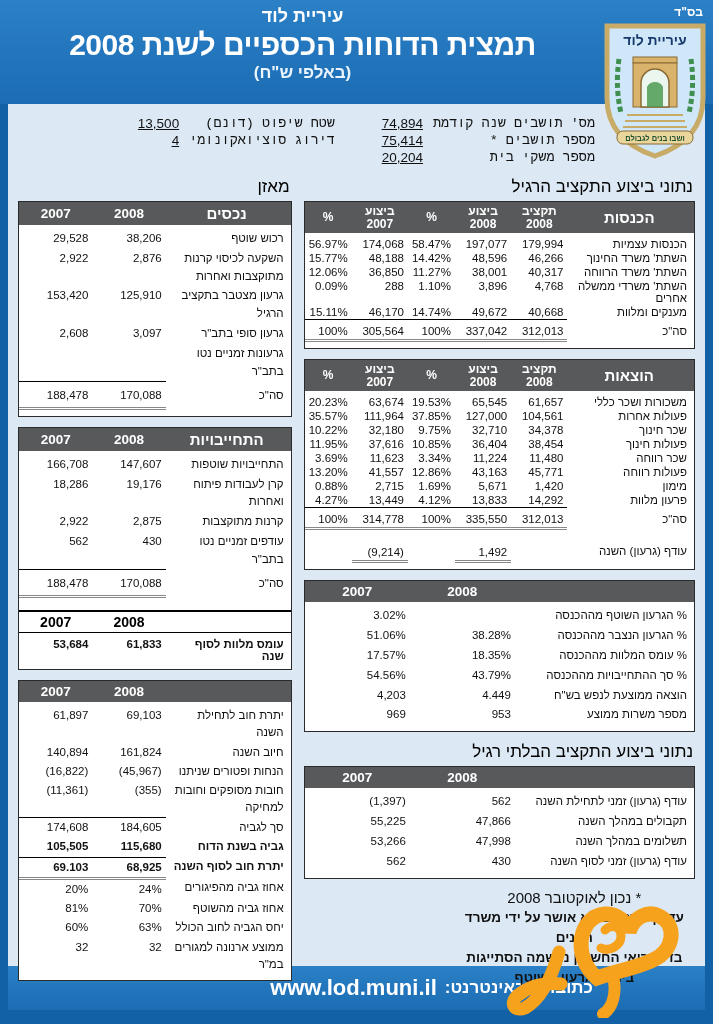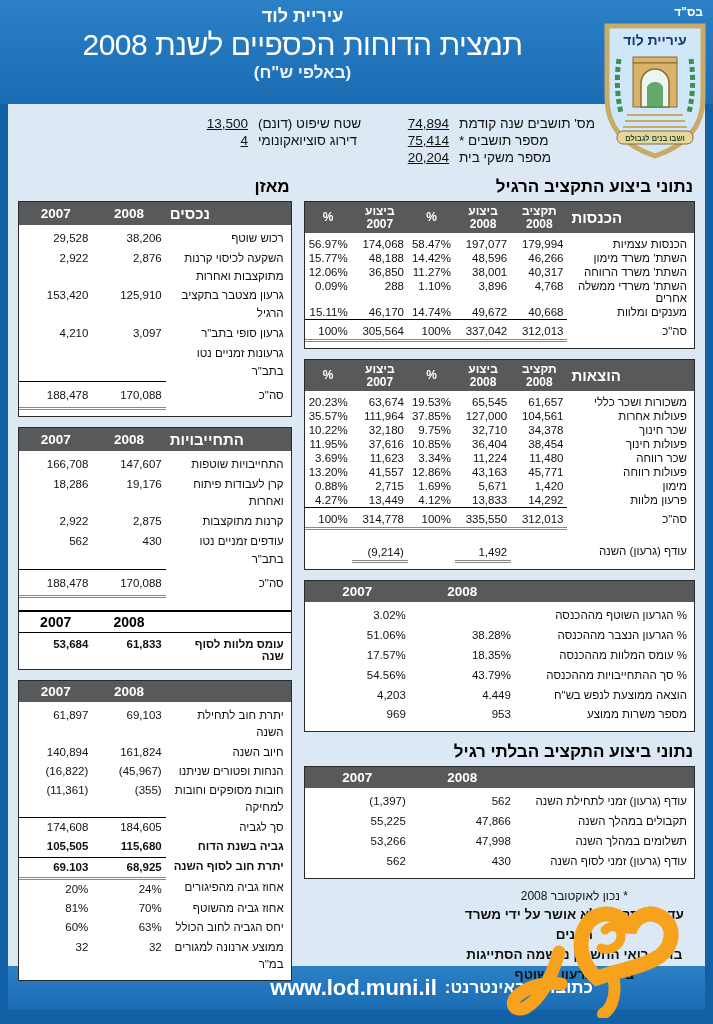--- a/index.html
+++ b/index.html
@@ -6,40 +6,40 @@
   .page{
     width:713px;height:1024px;margin:0 auto;position:relative;overflow:hidden;
     background:#1261a6;box-sizing:border-box;
     font-family:"Liberation Sans","DejaVu Sans",sans-serif;color:#111;
   }
   
   .header{height:104px;background:linear-gradient(#2b80c6,#1b6cb3);color:#fff;position:relative;}
   .bsd{position:absolute;top:5px;right:10px;font-size:12px;font-weight:bold;}
   .htitles{text-align:center;padding:6px 118px 0 10px;}
   .org-title{font-size:18px;font-weight:bold;line-height:1.2;}
-  .main-title{font-size:30px;font-weight:normal;line-height:1.15;letter-spacing:-.5px;}
+  .main-title{font-size:30px;font-weight:bold;line-height:1.15;letter-spacing:-.5px;}
   .sub-title{font-size:17px;font-weight:bold;color:#eaf4fd;line-height:1.3;}
   
   .emblem{position:absolute;top:23px;right:6px;width:104px;height:138px;z-index:5;}
   
   .content{margin:0 8px;background:#dce9f4;height:862px;box-sizing:border-box;padding:6px 10px 0;position:relative;}
   
   .stats{display:flex;gap:26px;padding:6px 100px 10px 0;font-size:13.5px;}
   .stat-grid{display:grid;grid-template-columns:auto 62px;column-gap:10px;row-gap:2px;align-content:start;}
-  .stat-label{text-align:left;white-space:nowrap;}
+  .stat-label{text-align:right;white-space:nowrap;font-family:Liberation Mono, monospace;}
   .stat-value{text-align:right;direction:ltr;white-space:nowrap;text-decoration:underline;}
   
   .main-cols{display:flex;gap:12px;align-items:flex-start;}
   .col-right{flex:1.43;}
   .col-left{flex:1;}
-  .section-title{font-size:17px;font-weight:bold;color:#000;margin:2px 2px 4px;text-align:right;}
+  .section-title{font-size:17px;font-weight:normal;color:#000;margin:2px 2px 4px;text-align:right;}
   .panel{background:#fff;border:1px solid #2b2b2b;padding:0 0 6px;margin-bottom:10px;}
   table{width:100%;border-collapse:collapse;}
   th{background:#58595b;color:#fff;font-weight:bold;vertical-align:middle;padding:3px 4px;white-space:pre-line;}
-  th.t-title{font-size:15px;text-align:left;padding-right:7px;}
+  th.t-title{font-size:15px;text-align:center;padding-right:7px;}
   th.t-col{font-size:12px;text-align:center;line-height:1.05;}
   th.t-col-year{font-size:13.5px;text-align:center;}
   th.t-blank{padding:0;}
   td{font-size:11.5px;padding:1px 4px;vertical-align:top;}
   td.lbl{text-align:right;padding-right:7px;white-space:normal;}
   td.num{text-align:right;direction:ltr;unicode-bidi:isolate;white-space:nowrap;}
   tbody tr:first-child td{padding-top:5px;}
   
   .row-total td{padding-top:5px;font-size:11.5px;}
   .row-total td.num.filled{border-top:1px solid #000;border-bottom:3px double #888;padding-bottom:2px;margin-left:36px;}
@@ -55,21 +55,21 @@
   .w3-lbl{width:46%;} .w3-num{width:27%;}
   
   .t3 td{font-size:11.5px;line-height:1.55;}
   .t3c td{font-size:11.5px;line-height:1.5;margin-left:44px;}
   
   .mini{margin-top:12px;}
   .mini th{background:transparent;color:#000;border-top:2px solid #000;border-bottom:1.5px solid #000;font-size:14px;text-align:center;padding:2px 4px;}
   .mini th.t-blank{border-top:2px solid #000;border-bottom:1.5px solid #000;}
   .mini td{font-weight:bold;padding-top:5px;}
   
-  .footnote{font-size:12px;text-align:center;padding:0 0 2px 150px;}
+  .footnote{font-size:15px;text-align:center;padding:0 0 2px 150px;}
   .notes{font-size:13.5px;font-weight:bold;text-align:center;padding-left:150px;line-height:1.5;}
   
   .footerbar{margin:0 8px;height:44px;background:linear-gradient(#2b80c6,#1b6cb3);display:flex;align-items:center;justify-content:center;padding-left:150px;gap:8px;color:#fff;}
   .footer-label{font-size:17px;font-weight:bold;}
   .footer-url{font-size:22px;font-weight:bold;direction:ltr;}
   .brand-logo{position:absolute;right:2px;bottom:6px;width:210px;height:158px;z-index:6;pointer-events:none;}
 </style>
 </head>
 <body>
 
@@ -141,21 +141,21 @@
             <tbody>
                 <tr>
                   <td class="lbl">הכנסות עצמיות</td>
                   <td class="num filled">179,994</td>
                   <td class="num filled">197,077</td>
                   <td class="num filled">58.47%</td>
                   <td class="num filled">174,068</td>
                   <td class="num filled">56.97%</td>
                 </tr>
                 <tr>
-                  <td class="lbl">השתת' משרד מימון</td>
+                  <td class="lbl">השתת' משרד החינוך</td>
                   <td class="num filled">46,266</td>
                   <td class="num filled">48,596</td>
                   <td class="num filled">14.42%</td>
                   <td class="num filled">48,188</td>
                   <td class="num filled">15.77%</td>
                 </tr>
                 <tr>
                   <td class="lbl">השתת' משרד הרווחה</td>
                   <td class="num filled">40,317</td>
                   <td class="num filled">38,001</td>
@@ -402,21 +402,21 @@
                   <td class="num filled">2,922</td>
                 </tr>
                 <tr>
                   <td class="lbl">גרעון מצטבר בתקציב הרגיל</td>
                   <td class="num filled">125,910</td>
                   <td class="num filled">153,420</td>
                 </tr>
                 <tr>
                   <td class="lbl">גרעון סופי בתב"ר</td>
                   <td class="num filled">3,097</td>
-                  <td class="num filled">4,210</td>
+                  <td class="num filled">2,608</td>
                 </tr>
                 <tr>
                   <td class="lbl">גרעונות זמניים נטו בתב"ר</td>
                   <td class="num"></td>
                   <td class="num"></td>
                 </tr>
                 <tr class="row-total">
                   <td class="lbl">סה"כ</td>
                   <td class="num filled">170,088</td>
                   <td class="num filled">188,478</td>

